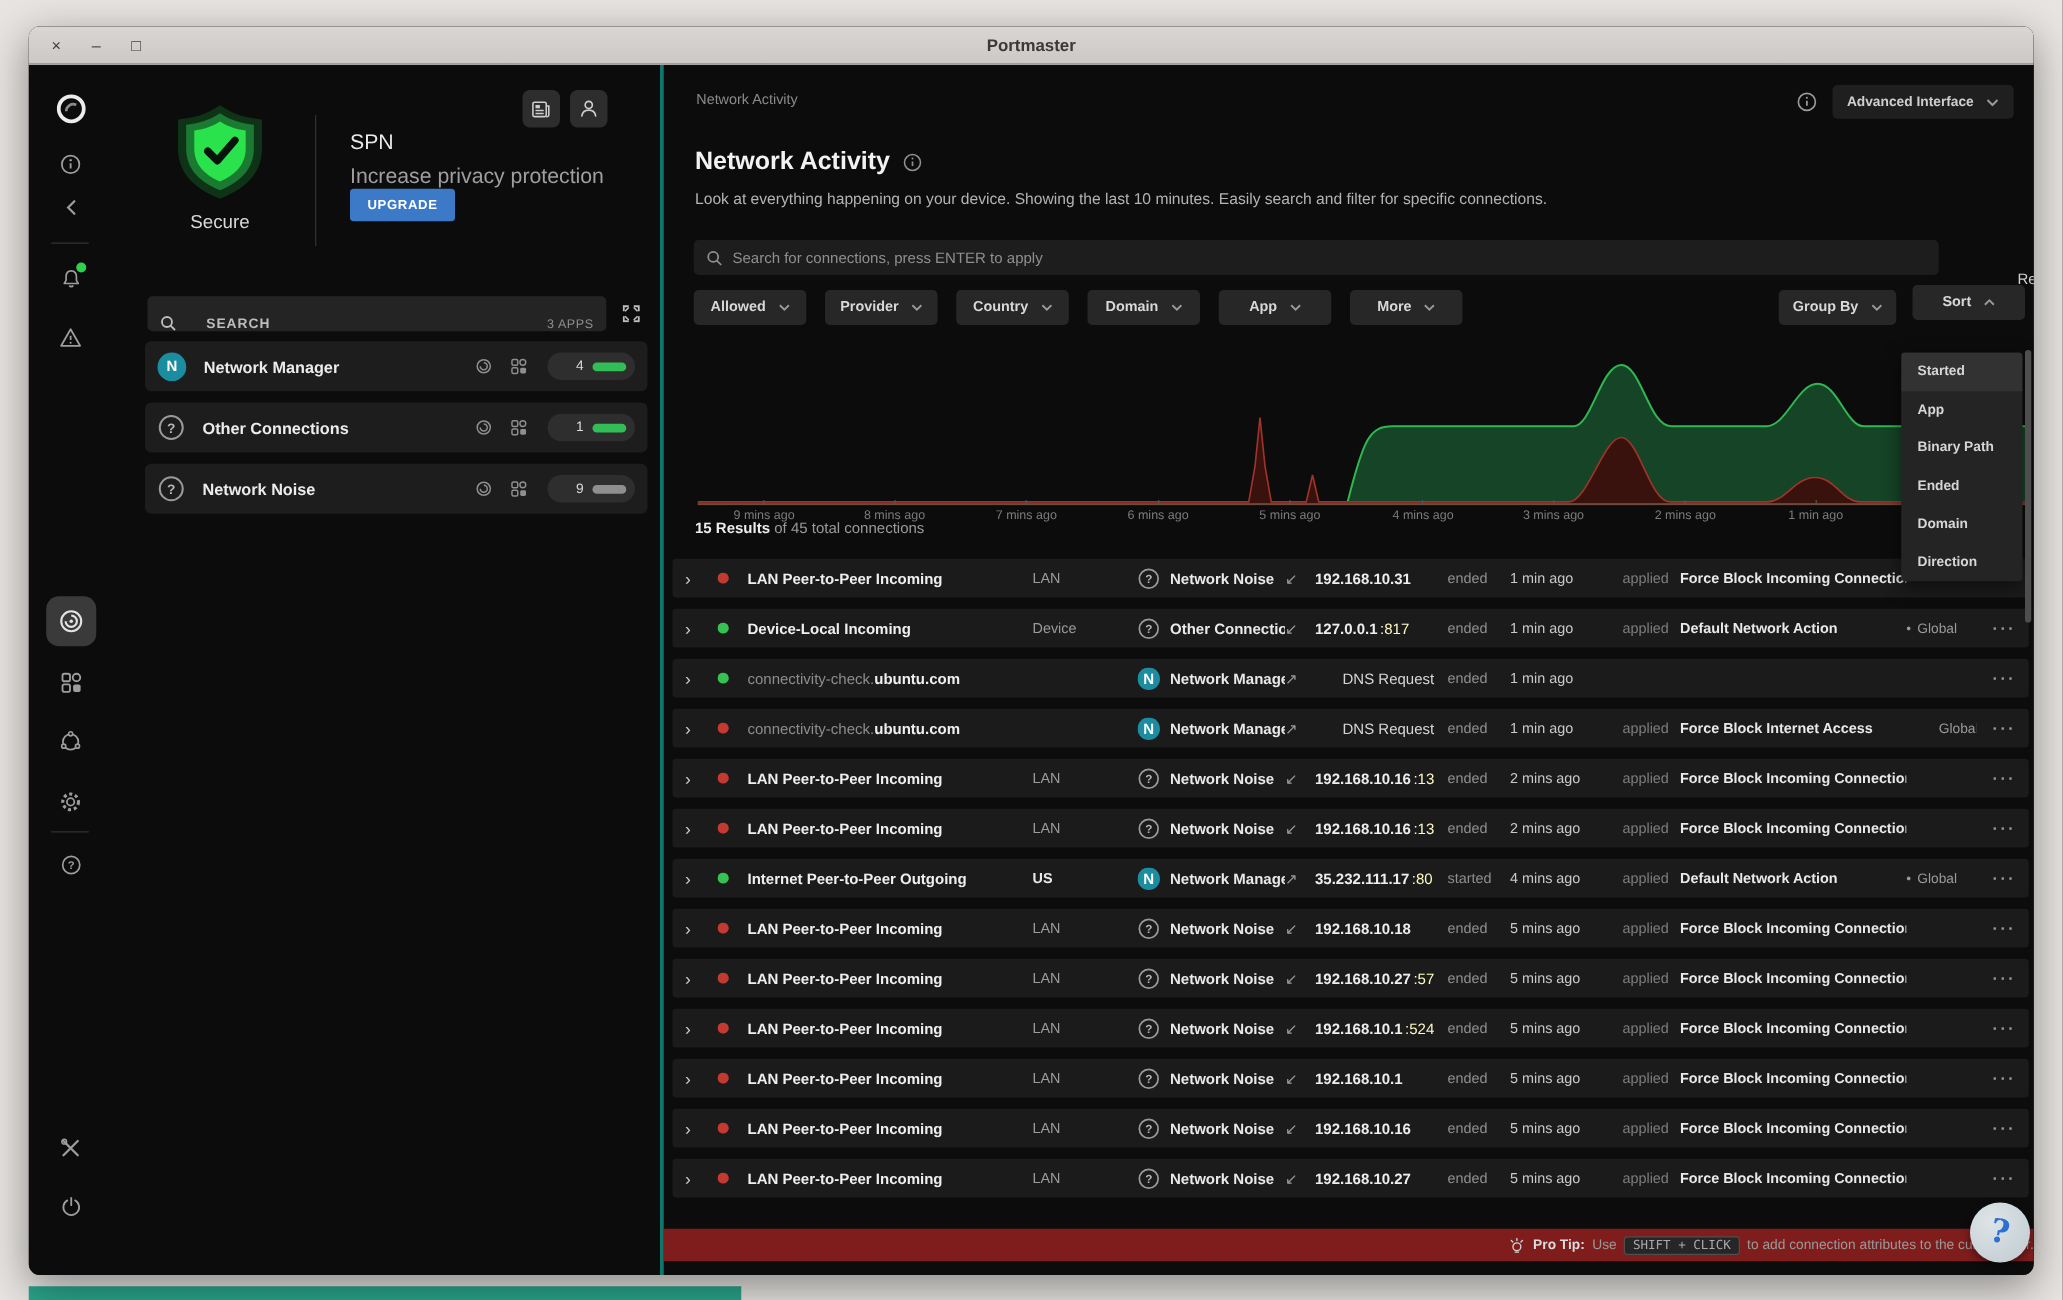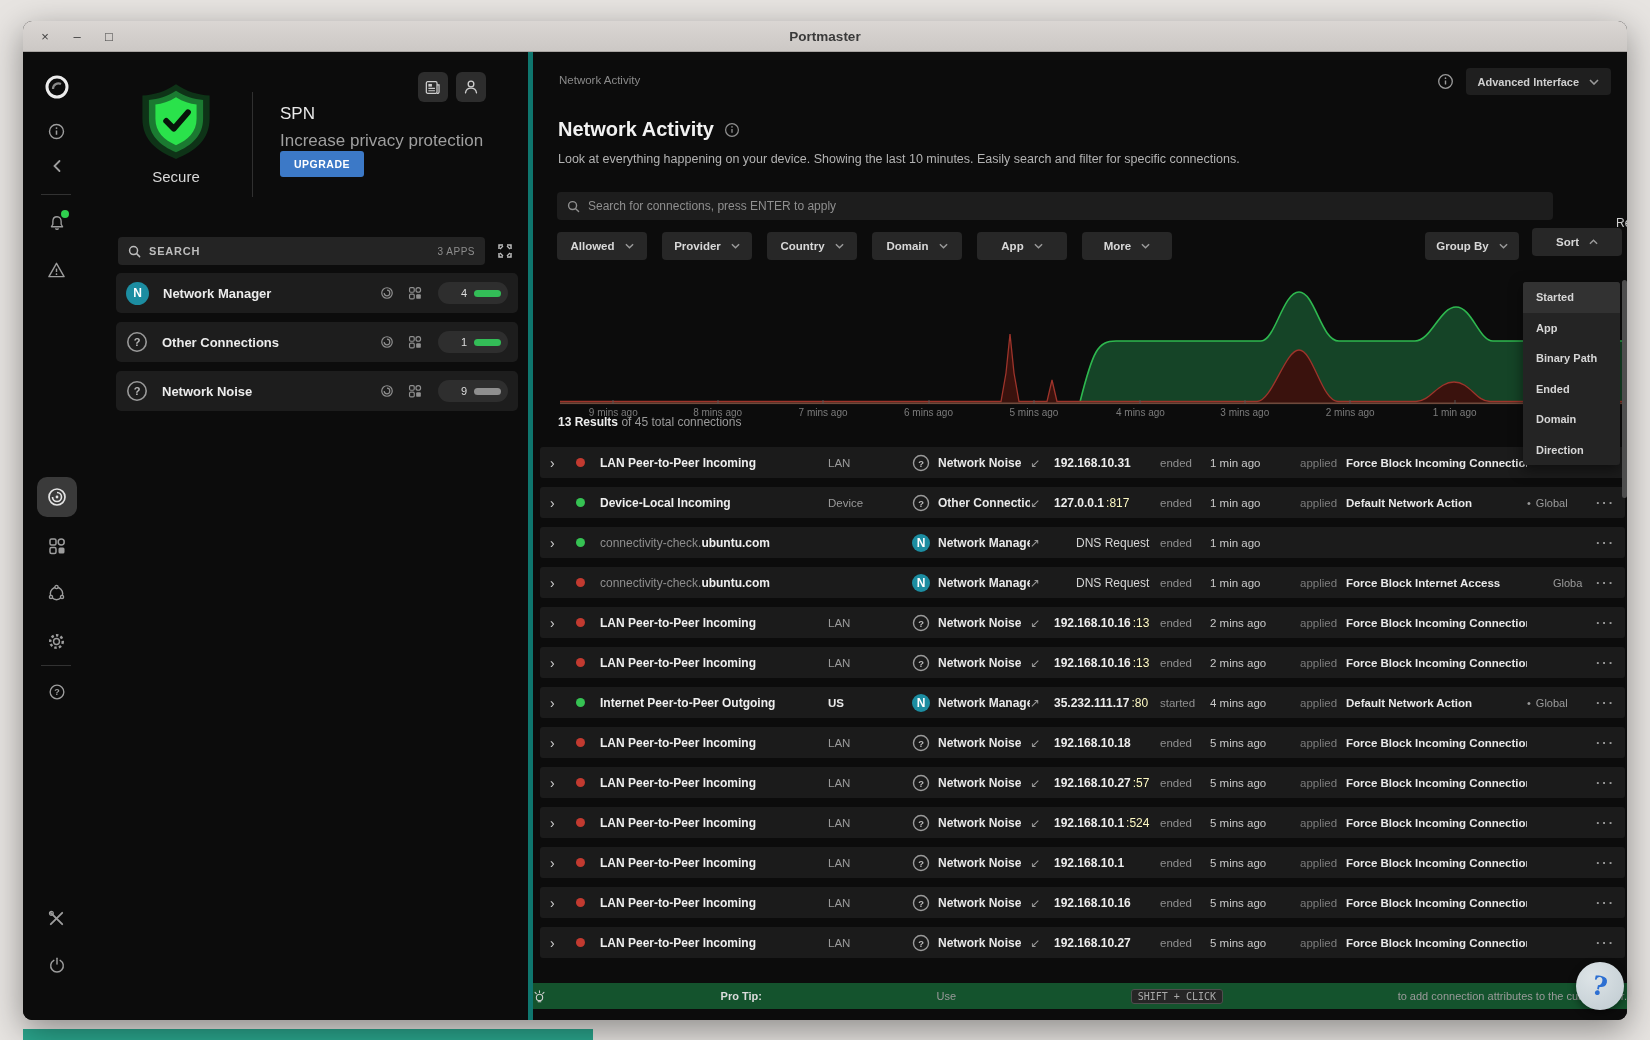--- a/index.html
+++ b/index.html
@@ -32,40 +32,40 @@
   .shield-wrap { position:absolute; left:31px; top:30px; width:110px; text-align:center; }
   .secure-label { margin-top:4px; font-size:15px; color:#d9d9d9; }
   .v-div { position:absolute; left:162px; top:40px; width:1px; height:105px; background:#303030; }
   .spn-title { position:absolute; left:190px; top:52px; font-size:17px; color:#e9e9e9; }
   .spn-sub { position:absolute; left:190px; top:79px; font-size:17px; color:#9f9f9f; }
   .upgrade-btn { position:absolute; left:190px; top:99px; background:#3c79c7; color:#fff;
     font-size:10.5px; font-weight:bold; letter-spacing:.5px; padding:7px 14px; border-radius:3px; border:none; }
   .hdr-btn { position:absolute; top:20px; width:30px; height:30px; background:#2d2d2d; border-radius:6px;
     display:flex; align-items:center; justify-content:center; }
   .search-pill { position:absolute; left:28px; top:185px; width:367px; height:28px; background:#242424;
-    border-radius:4px; display:flex; align-items:center; padding:0 10px; }
+    border-radius:4px; display:flex; align-items:flex-end; padding:0 10px;gap:16px; }
   .search-pill .lbl { font-size:11px; font-weight:bold; letter-spacing:.8px; color:#bdbdbd; margin-left:8px; }
   .search-pill .cnt { margin-left:auto; font-size:10px; color:#8d8d8d; letter-spacing:.5px; }
   .expand-btn { position:absolute; left:401px; top:185px; width:28px; height:28px; border-radius:4px;
     display:flex; align-items:center; justify-content:center; }
   .app-list { position:absolute; left:26px; top:221px; width:402px; }
   .app-row { height:31px; margin-bottom:9px; background:#1d1d1d; border-radius:5px;
     display:flex; align-items:center; padding:0 10px; height:40px; }
   .app-badge { width:23px; height:23px; border-radius:50%; display:flex; align-items:center; justify-content:center; }
   .app-badge.n { background:#1c8da1; color:#fff; font-weight:bold; font-size:12px; }
   .app-name { margin-left:14px; font-size:13px; font-weight:bold; color:#ececec; }
   .app-minis { margin-left:auto; display:flex; gap:14px; align-items:center; }
   .count-pill { margin-left:16px; width:70px; height:22px; background:#2e2e2e; border-radius:11px;
     display:flex; align-items:center; justify-content:flex-end; padding:0 7px; gap:7px; }
   .count-pill .num { font-size:11px; color:#dcdcdc; }
   .count-pill .bar { width:27px; height:7px; border-radius:3.5px; }
   .bar.green { background:#33bd57; } .bar.gray { background:#8f8f8f; }
 
   
-  .main { position:absolute; left:505px; top:0; right:0; bottom:0; border-left:5px solid #0f766e; }
+  .main { position:absolute; left:505px; top:0; right:0; bottom:0; border-left:3px solid #0f766e; }
   .breadcrumb { position:absolute; left:26px; top:22px; font-size:11.5px; color:#8a8a8a; }
   .adv-wrap { position:absolute; right:16px; top:16px; display:flex; align-items:center; gap:12px; }
   .adv-btn { background:#1f1f1f; border-radius:4px; height:27px; display:flex; align-items:center;
     gap:10px; padding:0 12px; font-size:11px; font-weight:bold; color:#cfcfcf; }
   .page-title { position:absolute; left:25px; top:66px; font-size:20px; font-weight:bold; color:#f2f2f2;
     display:flex; align-items:center; gap:10px; }
   .page-sub { position:absolute; left:25px; top:100px; font-size:12.5px; color:#b3b3b3; }
   .conn-search { position:absolute; left:24px; top:140px; width:996px; height:28px; background:#1d1d1d;
     border-radius:4px; display:flex; align-items:center; padding:0 10px; gap:8px; }
   .conn-search input { flex:1; background:transparent; border:none; outline:none; color:#d5d5d5; font-size:12px;
@@ -115,22 +115,22 @@
   .c-entity .plain { font-weight:normal; color:#d6d6d6;margin-left:22px; }
   .c-entity .port { font-weight:normal; color:#fef9c3; margin-left:2px; }
   .c-state { width:50px; font-size:11.5px; color:#8f8f8f; }
   .c-time { width:90px; font-size:11.5px; color:#c9c9c9; }
   .c-applied { width:46px; font-size:11.5px; color:#7d7d7d; }
   .c-action { flex:1 1 auto; font-size:11.5px; font-weight:bold; color:#e9e9e9; overflow:hidden; white-space:nowrap; }
   .c-global { width:56px; font-size:11px; color:#9a9a9a; gap:5px; }
   .c-global.clipped { width:30px; }
   .c-dots { width:32px; justify-content:flex-end; color:#9a9a9a; font-size:13px; font-weight:bold; letter-spacing:2px; }
 
-  .protip { position:absolute; left:0; right:0; top:931px; height:26px; background:#14532d;
-    display:flex; align-items:center; justify-content:space-between; gap:6px; font-size:11px; color:#9a9a9a; }
+  .protip { position:absolute; left:0; right:0; top:931px; height:26px; background:#7f1d1d;
+    display:flex; align-items:center; justify-content:flex-end; gap:6px; font-size:11px; color:#9a9a9a; }
   .protip b { color:#dcdcdc; }
   .kbd { font-family:"DejaVu Sans Mono",monospace; font-size:10px; color:#a9a9a9; background:#262626;
     border:1px solid #4e4e4e; border-radius:3px; padding:1px 6px; }
 
   .help-bubble { position:absolute; left:1576px; top:962px; width:48px; height:48px; border-radius:50%;
     background:radial-gradient(circle at 35% 30%, #dde4e7, #bfcad0); box-shadow:0 3px 8px rgba(0,0,0,.45);
     display:flex; align-items:center; justify-content:center; z-index:20; }
   .q-doodle { font-size:26px; color:#2d6fd2; font-weight:bold; transform:rotate(12deg);
     font-family:"DejaVu Serif",serif; }
 </style>
@@ -477,21 +477,21 @@
           <div class="sort-item active">Started</div>
           <div class="sort-item">App</div>
           <div class="sort-item">Binary Path</div>
           <div class="sort-item">Ended</div>
           <div class="sort-item">Domain</div>
           <div class="sort-item">Direction</div>
         </div>
       <div class="scroll-thumb"></div>
 
       <div class="results-line">
-        <b>13 Results</b>
+        <b>15 Results</b>
         <span>of 45 total connections</span>
       </div>
 
       <div class="rows" id="rows">
           <div class="row">
             <span class="c c-chev">›</span>
             <span class="c c-dot">
               <i class="dot-blocked"></i>
             </span>
             <span class="c c-name">LAN Peer-to-Peer Incoming</span>

